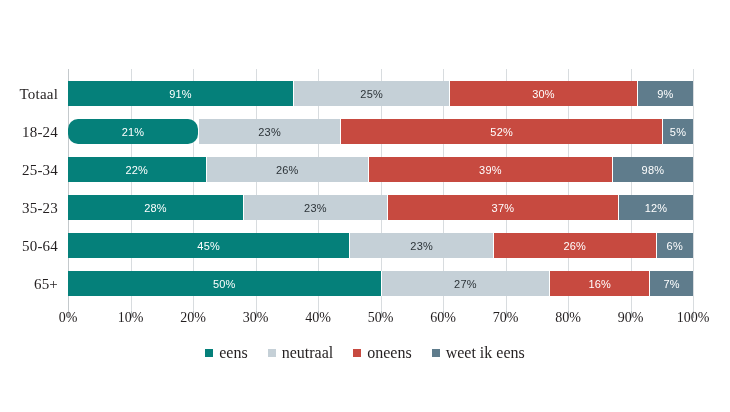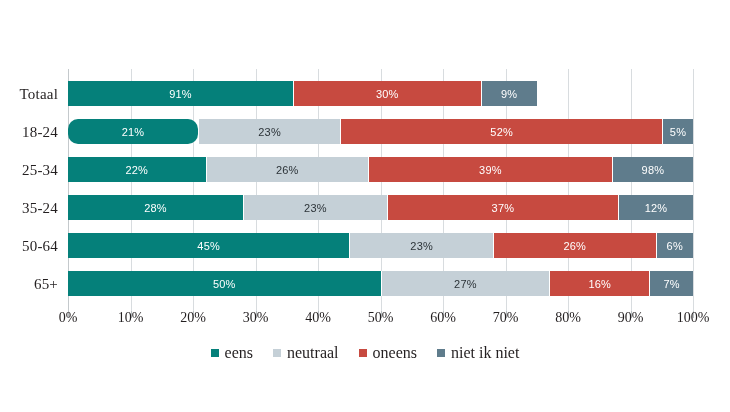--- a/index.html
+++ b/index.html
@@ -130,20 +130,23 @@
         <div class="tickmark" style="left: 80%;"></div>
         <div class="gridline" style="left: 90%;"></div>
         <div class="tickmark" style="left: 90%;"></div>
         <div class="gridline" style="left: 100%;"></div>
         <div class="tickmark" style="left: 100%;"></div>
         <div class="row" style="top: 6px;">
           <div class="row-label">Totaal</div>
           <div class="seg eens" style="width: 36%;">
             <span>91%</span>
           </div>
+          <div class="seg neutraal" style="width: 25%;">
+            <span>25%</span>
+          </div>
           <div class="seg oneens" style="width: 30%;">
             <span>30%</span>
           </div>
           <div class="seg weet" style="width: 9%;">
             <span>9%</span>
           </div>
         </div>
         <div class="row" style="top: 44px;">
           <div class="row-label">18-24</div>
           <div class="seg eens" style="width: 21%; border-radius: 10px;">
@@ -168,21 +171,21 @@
             <span>26%</span>
           </div>
           <div class="seg oneens" style="width: 39%;">
             <span>39%</span>
           </div>
           <div class="seg weet" style="width: 13%;">
             <span>98%</span>
           </div>
         </div>
         <div class="row" style="top: 120px;">
-          <div class="row-label">35-24</div>
+          <div class="row-label">35-23</div>
           <div class="seg eens" style="width: 28%;">
             <span>28%</span>
           </div>
           <div class="seg neutraal" style="width: 23%;">
             <span>23%</span>
           </div>
           <div class="seg oneens" style="width: 37%;">
             <span>37%</span>
           </div>
           <div class="seg weet" style="width: 12%;">
@@ -243,18 +246,18 @@
         <div class="legend-item">
           <span class="legend-swatch" style="background: rgb(197, 208, 215);"></span>
           <span class="legend-text">neutraal</span>
         </div>
         <div class="legend-item">
           <span class="legend-swatch" style="background: rgb(199, 74, 64);"></span>
           <span class="legend-text">oneens</span>
         </div>
         <div class="legend-item">
           <span class="legend-swatch" style="background: rgb(95, 124, 140);"></span>
-          <span class="legend-text">niet ik niet</span>
+          <span class="legend-text">weet ik eens</span>
         </div>
       </div>
 
   </div>
 </div>
 
 </body></html>

